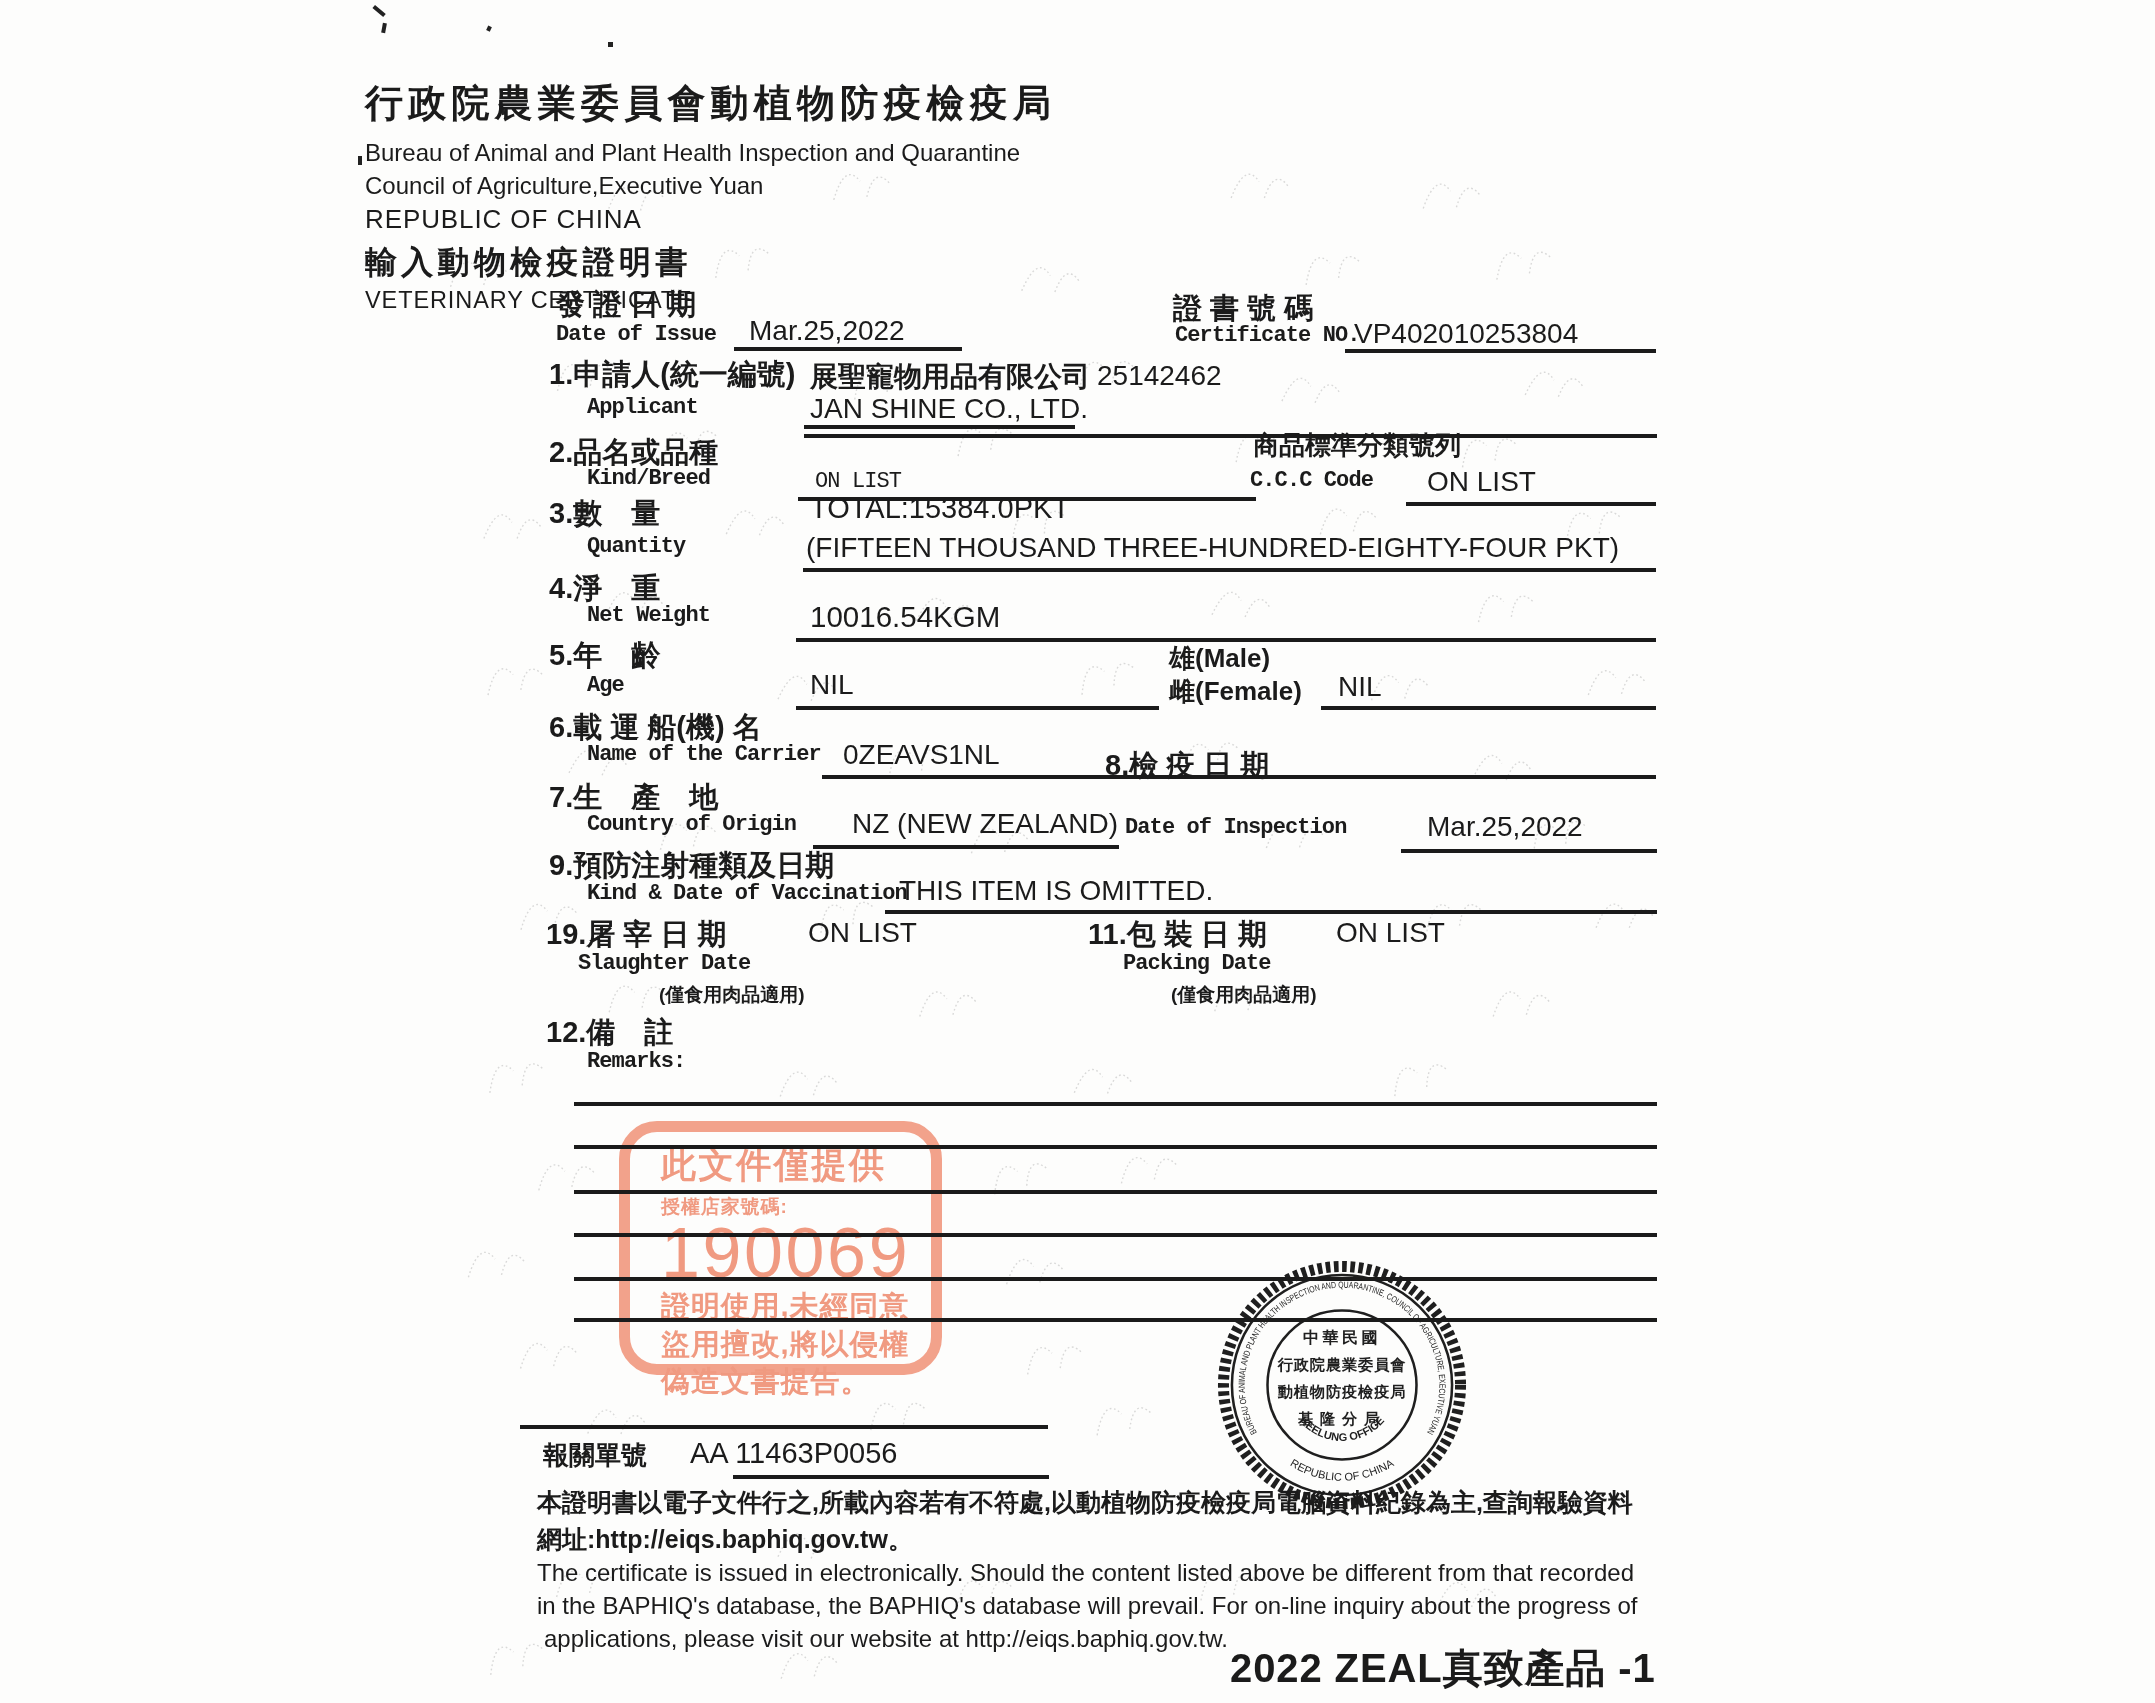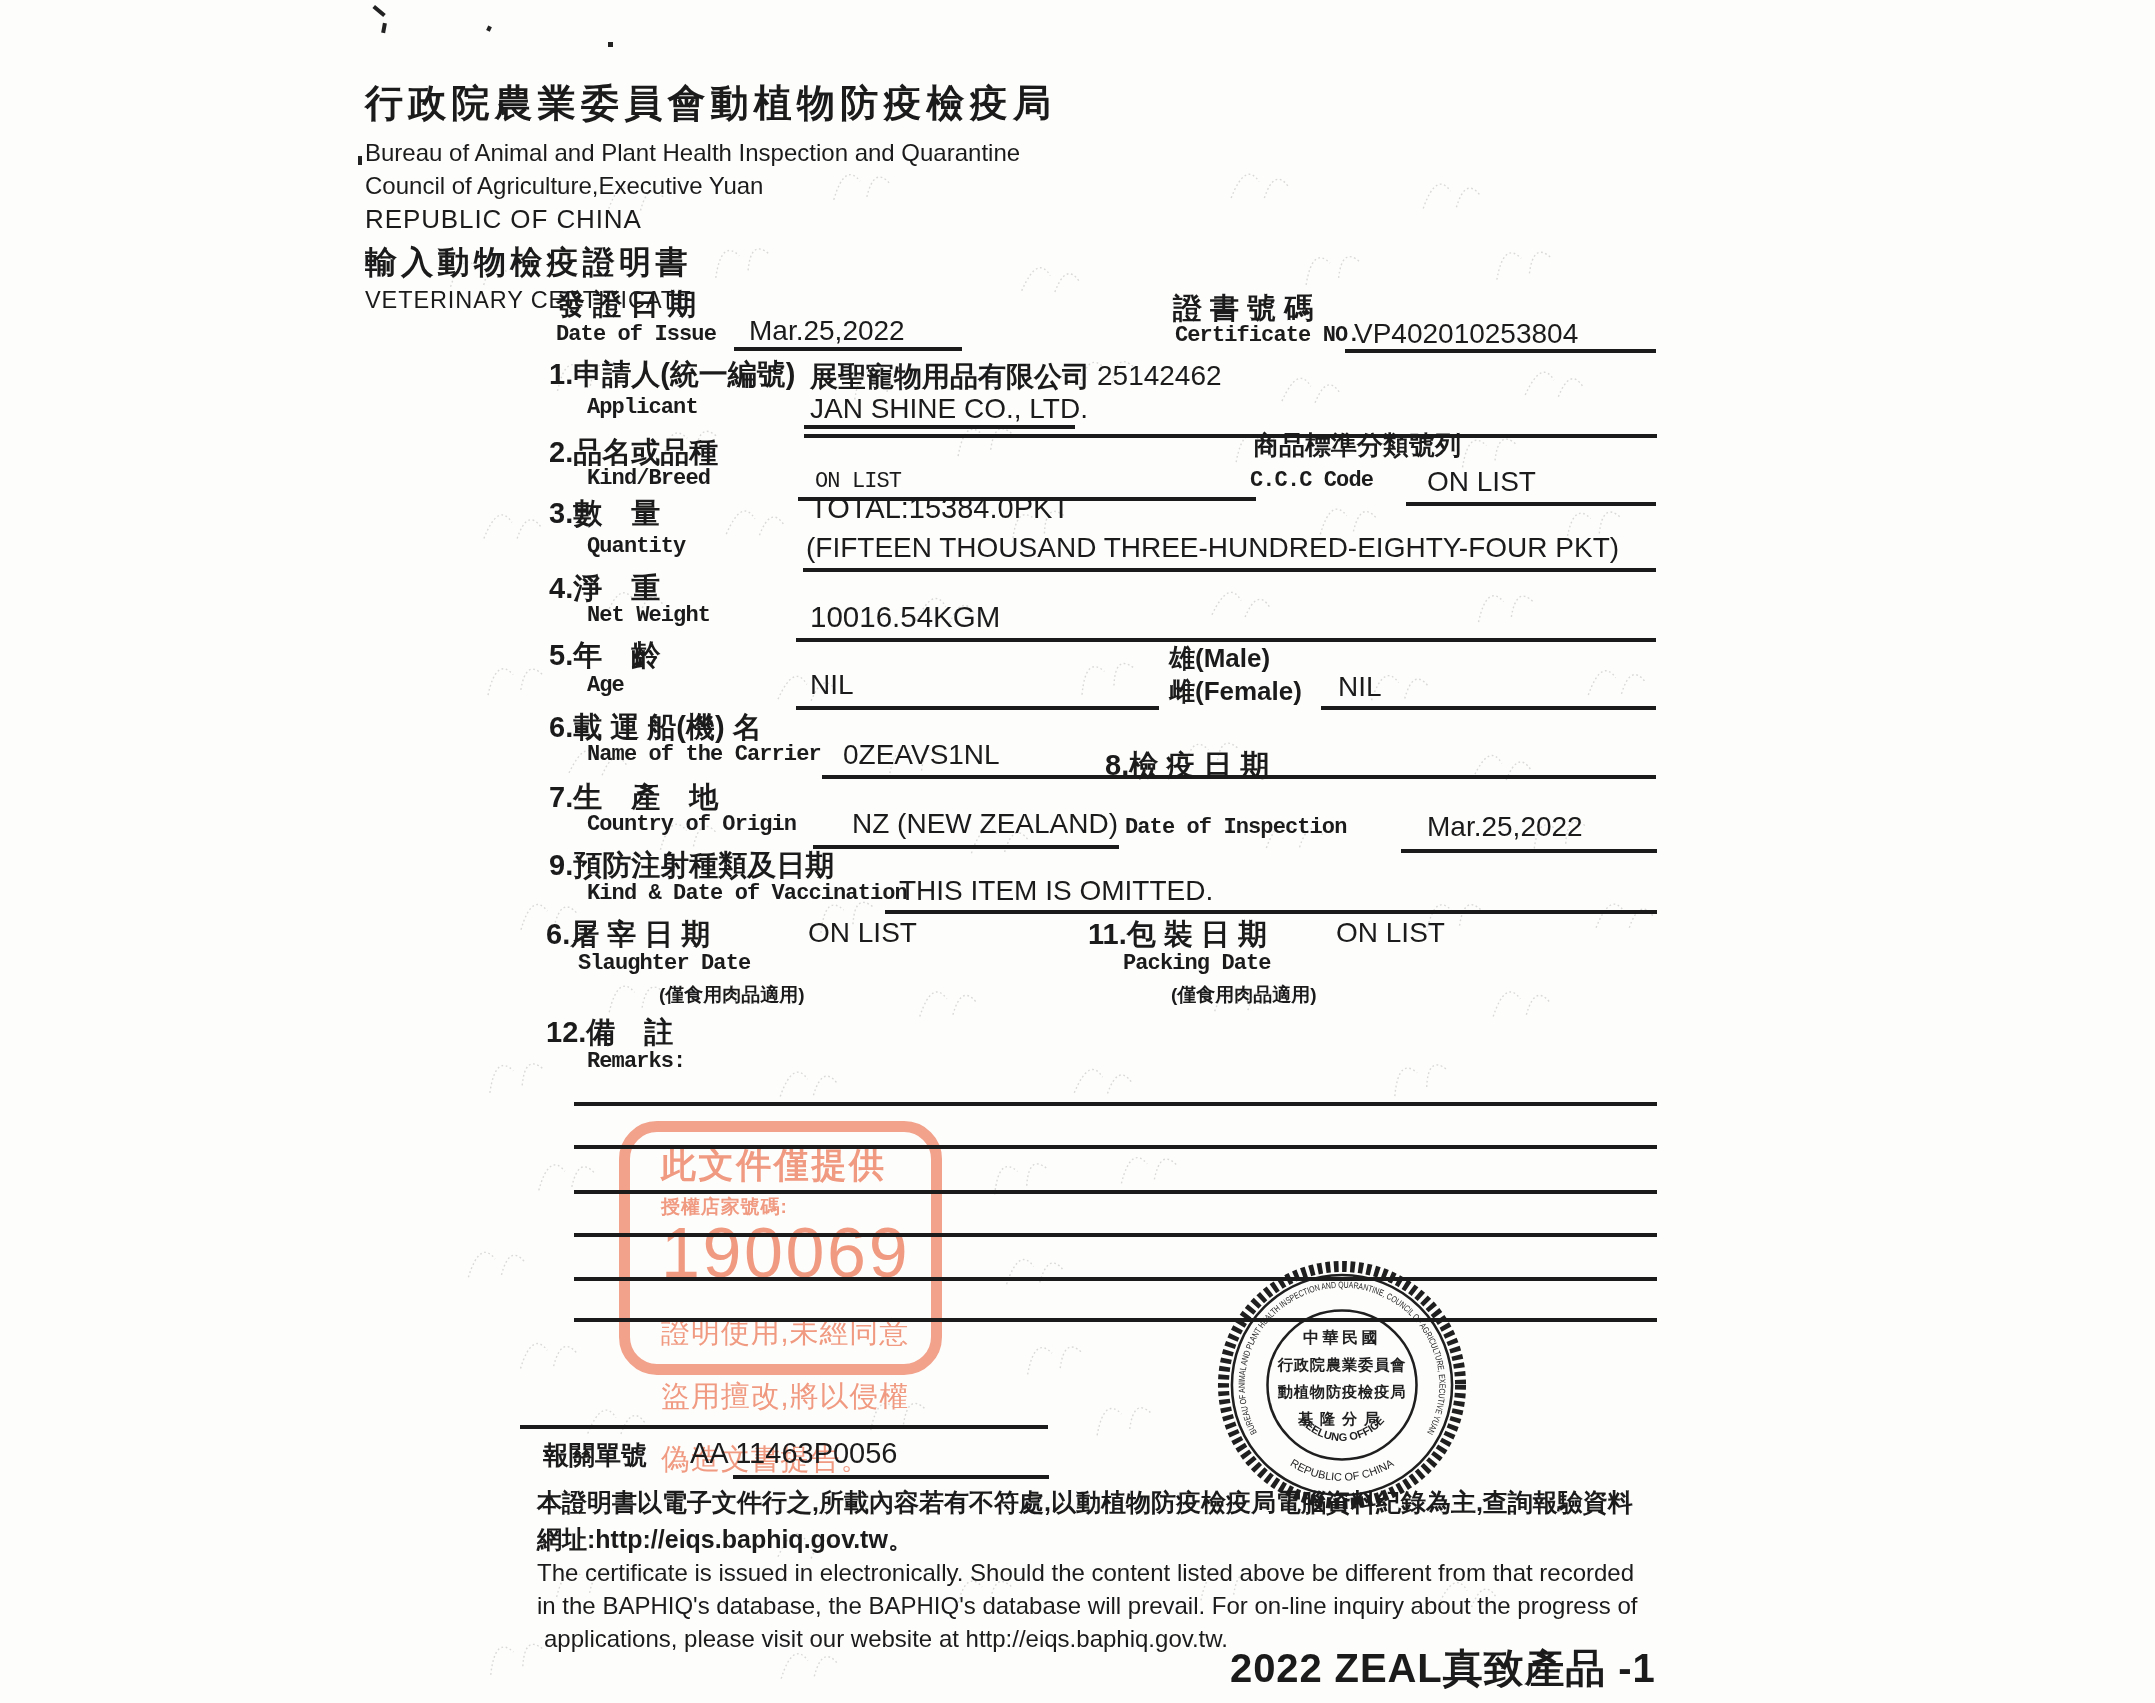--- a/index.html
+++ b/index.html
@@ -13,21 +13,21 @@
   .rule{position:absolute;height:3.5px;background:#1b1b1b;z-index:4;}
   .speck{position:absolute;background:#222;z-index:4;}
   .arcs{position:absolute;left:0;top:0;z-index:1;}
   .txt{z-index:5;}
   .stamp{position:absolute;left:619px;top:1121px;width:323px;height:254px;z-index:3;
          border:11.3px solid rgba(240,149,123,.92);border-radius:38px;color:#f0957b;
          padding:10.4px 0 0 31px;box-sizing:border-box;opacity:.95;}
   .stamp .s1{font-size:35px;font-weight:700;letter-spacing:2.6px;}
   .stamp .s2{font-size:19px;font-weight:700;margin-top:4.3px;letter-spacing:0.9px;}
   .stamp .snum{font-size:70px;line-height:1.0;letter-spacing:2.6px;margin-top:-1.7px;}
-  .stamp .s3{font-size:29px;font-weight:400;line-height:1.3;letter-spacing:0.9px;margin-top:26px;}
+  .stamp .s3{font-size:29px;font-weight:700;line-height:1.3;letter-spacing:0.9px;}
   .sealwrap{position:absolute;left:1215px;top:1258px;z-index:3;}
   .brand{font-size:40px;font-weight:700;letter-spacing:0.9px;}
 </style>
 </head>
 <body>
 
 <div class="doc">
 
   <svg class="arcs" id="arc-layer" width="2155" height="1703" viewBox="0 0 2480 1960">
       <g transform="translate(700,215) rotate(2)">
@@ -292,21 +292,21 @@
   <div class="abs txt zh" style="left:1105px;top:746px;font-size:29px">8.檢 疫 日 期</div>
   <div class="abs txt men" style="left:587px;top:812px">Country of Origin</div>
   <div class="abs txt val" style="left:852px;top:808px">NZ (NEW ZEALAND)</div>
   <div class="abs txt men" style="left:1125px;top:815px">Date of Inspection</div>
   <div class="abs txt val" style="left:1427px;top:811px">Mar.25,2022</div>
 
   <div class="abs txt zh" style="left:549px;top:846px;font-size:29px">9.預防注射種類及日期</div>
   <div class="abs txt men" style="left:587px;top:881px">Kind &amp; Date of Vaccination</div>
   <div class="abs txt val" style="left:899px;top:875px">THIS ITEM IS OMITTED.</div>
 
-  <div class="abs txt zh" style="left:546px;top:915px;font-size:29px">6.屠 宰 日 期</div>
+  <div class="abs txt zh" style="left:546px;top:915px;font-size:29px">19.屠 宰 日 期</div>
   <div class="abs txt val" style="left:808px;top:917px">ON LIST</div>
   <div class="abs txt zh" style="left:1088px;top:915px;font-size:29px">11.包 裝 日 期</div>
   <div class="abs txt val" style="left:1336px;top:917px">ON LIST</div>
   <div class="abs txt men" style="left:578px;top:951px">Slaughter Date</div>
   <div class="abs txt men" style="left:1123px;top:951px">Packing Date</div>
   <div class="abs txt zh" style="left:659px;top:982px;font-size:19px">(僅食用肉品適用)</div>
   <div class="abs txt zh" style="left:1171px;top:982px;font-size:19px">(僅食用肉品適用)</div>
 
   <div class="abs txt zh" style="left:546px;top:1013px;font-size:29px">12.備　註</div>
   <div class="abs txt men" style="left:587px;top:1049px">Remarks:</div>

